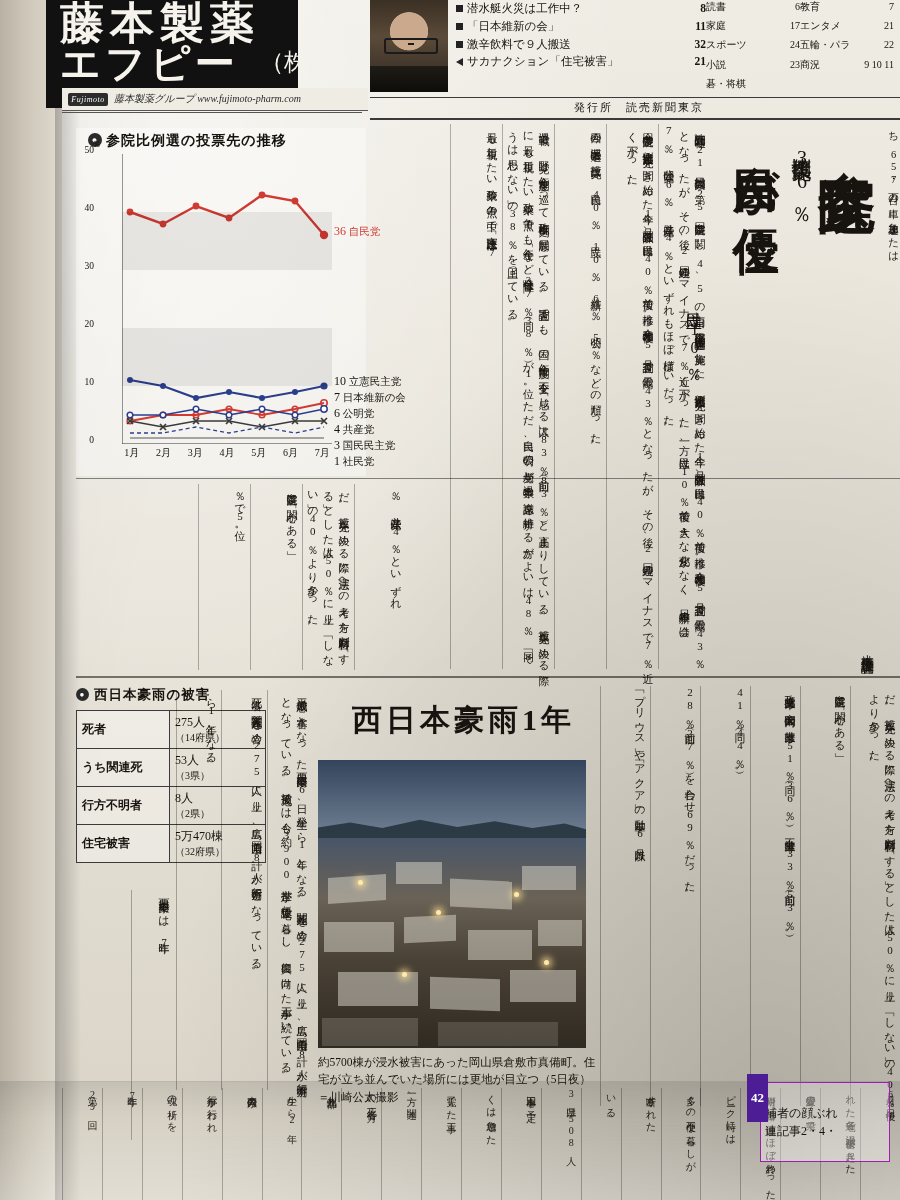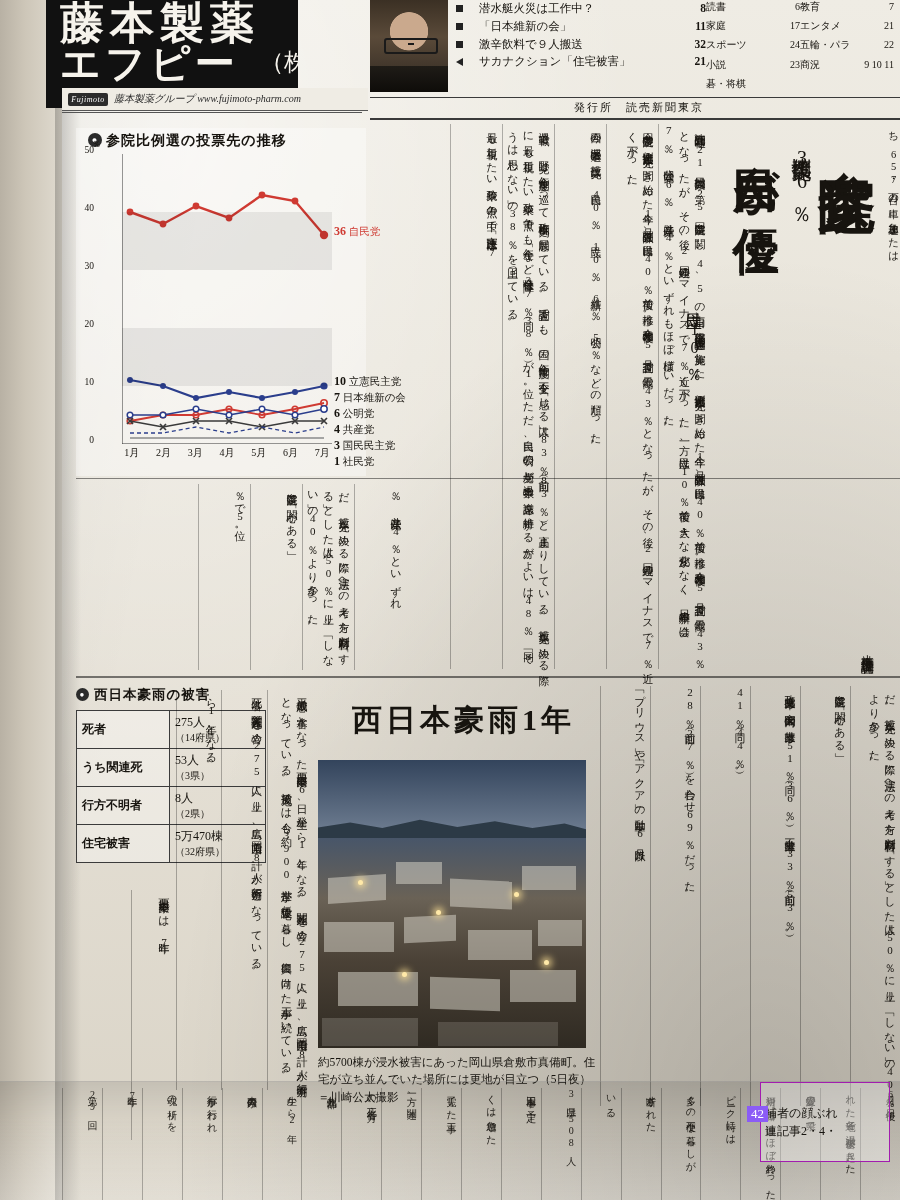--- a/index.html
+++ b/index.html
@@ -90,21 +90,21 @@
     border:2px solid #1a1a1a;border-radius:3px;
   }
   .portrait .glasses:after{
     content:"";position:absolute;left:22px;top:3px;width:6px;height:2px;background:#1a1a1a;
   }
   .portrait .suit{
     position:absolute;left:0;bottom:0;width:78px;height:26px;
     background:linear-gradient(180deg,#1f1c17,#0e0c09);
   }
   .idx-list{width:250px;font-size:11.5px;line-height:1.55;}
-  .idx-row{display:flex;align-items:center;gap:16px;white-space:nowrap;}
+  .idx-row{display:flex;align-items:center;gap:4px;white-space:nowrap;}
   .sq{display:inline-block;width:7px;height:7px;background:#222;}
   .tri{display:inline-block;width:0;height:0;border-top:4px solid transparent;border-bottom:4px solid transparent;border-right:7px solid #222;}
   .idx-num{margin-left:auto;font-weight:700;}
   .idx-grid{
     width:188px;font-size:10px;line-height:1.45;display:grid;
     grid-template-columns:1fr 1fr;
   }
   .idx-cell{display:flex;justify-content:space-between;gap:4px;white-space:nowrap;}
   .pub{
     position:absolute;left:560px;top:100px;font-size:11px;letter-spacing:2px;margin-left:14px;
@@ -127,21 +127,21 @@
   }
   .plot{position:absolute;left:46px;top:26px;width:210px;height:288px;}
   .plot .band{position:absolute;left:0;width:210px;background:rgba(0,0,0,.07);}
   .axis-y{position:absolute;left:18px;top:22px;height:292px;font-size:9.5px;}
   .axis-y div{position:absolute;right:0;transform:translateY(-50%);}
   .axis-x{position:absolute;left:40px;top:318px;width:222px;font-size:10px;display:flex;}
   .axis-x span{flex:1;text-align:center;}
   .pct{position:absolute;left:16px;top:10px;font-size:9px;}
   .lbl{position:absolute;font-size:10.5px;white-space:nowrap;}
   .lbl b{font-size:12px;}
-  .legend-num{font-weight:700;}
+  .legend-num{font-weight:400;}
 
   
   .headline{
     position:absolute;right:24px;top:124px;width:170px;height:540px;
   }
   .hl-main{
     position:absolute;right:0;top:0;
     font-size:58px;font-weight:700;letter-spacing:4px;line-height:1.03;
   }
   .hl-sub{
@@ -235,22 +235,22 @@
     position:absolute;left:62px;bottom:0;width:838px;height:112px;
     display:flex;flex-direction:row-reverse;overflow:hidden;
     opacity:.95;
   }
   .bottomstrip .bcol{height:112px;width:40px;font-size:10px;}
   .bottom-box{
     position:absolute;right:10px;bottom:38px;width:120px;font-size:12px;line-height:1.5;
     border:1px solid #a21caf;padding:21px 4px;background:rgba(255,255,255,.35);
   }
   .pagenum{
-    position:absolute;right:132px;bottom:78px;font-size:13px;font-weight:400;
-    background:#8b5cf6;color:#fff;padding:0 4px;
+    position:absolute;right:132px;bottom:78px;font-size:13px;font-weight:700;
+    background:#4c1d95;color:#fff;padding:16px 4px;
   }
 </style>
 </head>
 <body>
 
 <div class="page">
   <div class="paper"></div>
   <div class="gutter-left"></div>
   <div class="gutter-shadow"></div>
 

